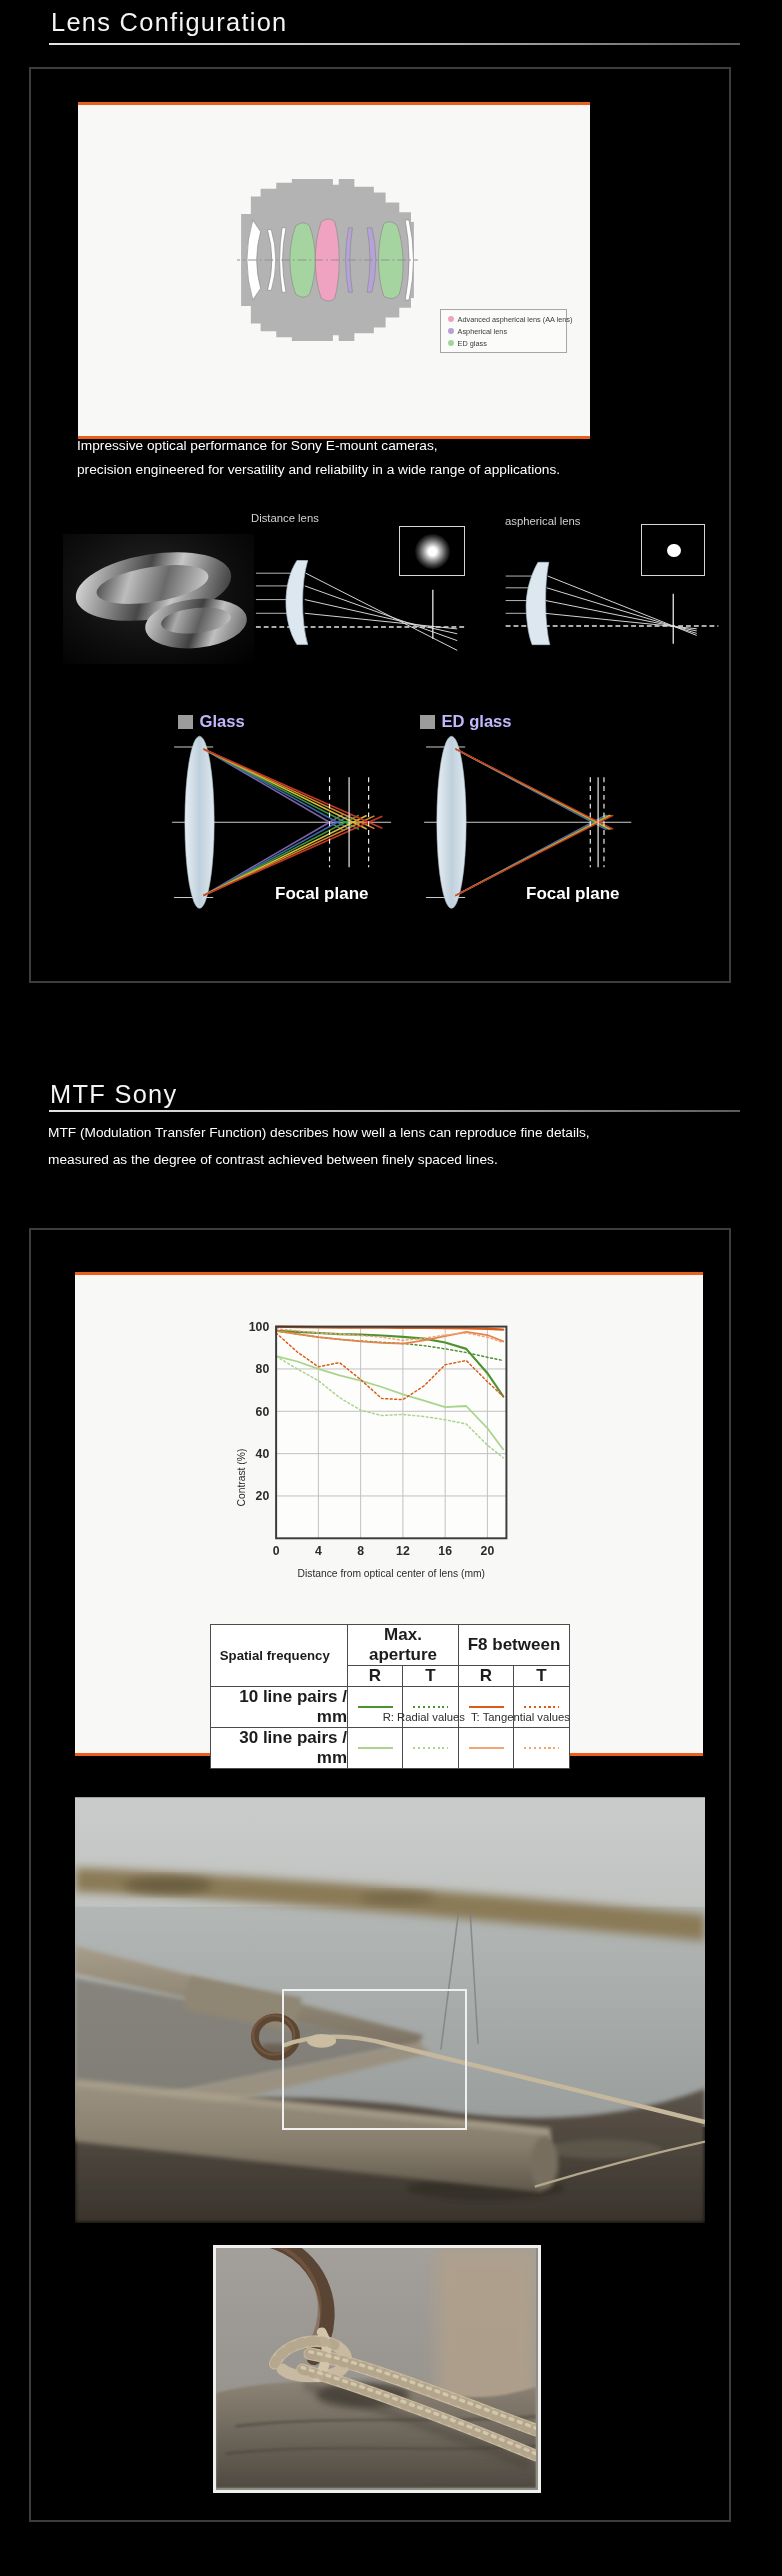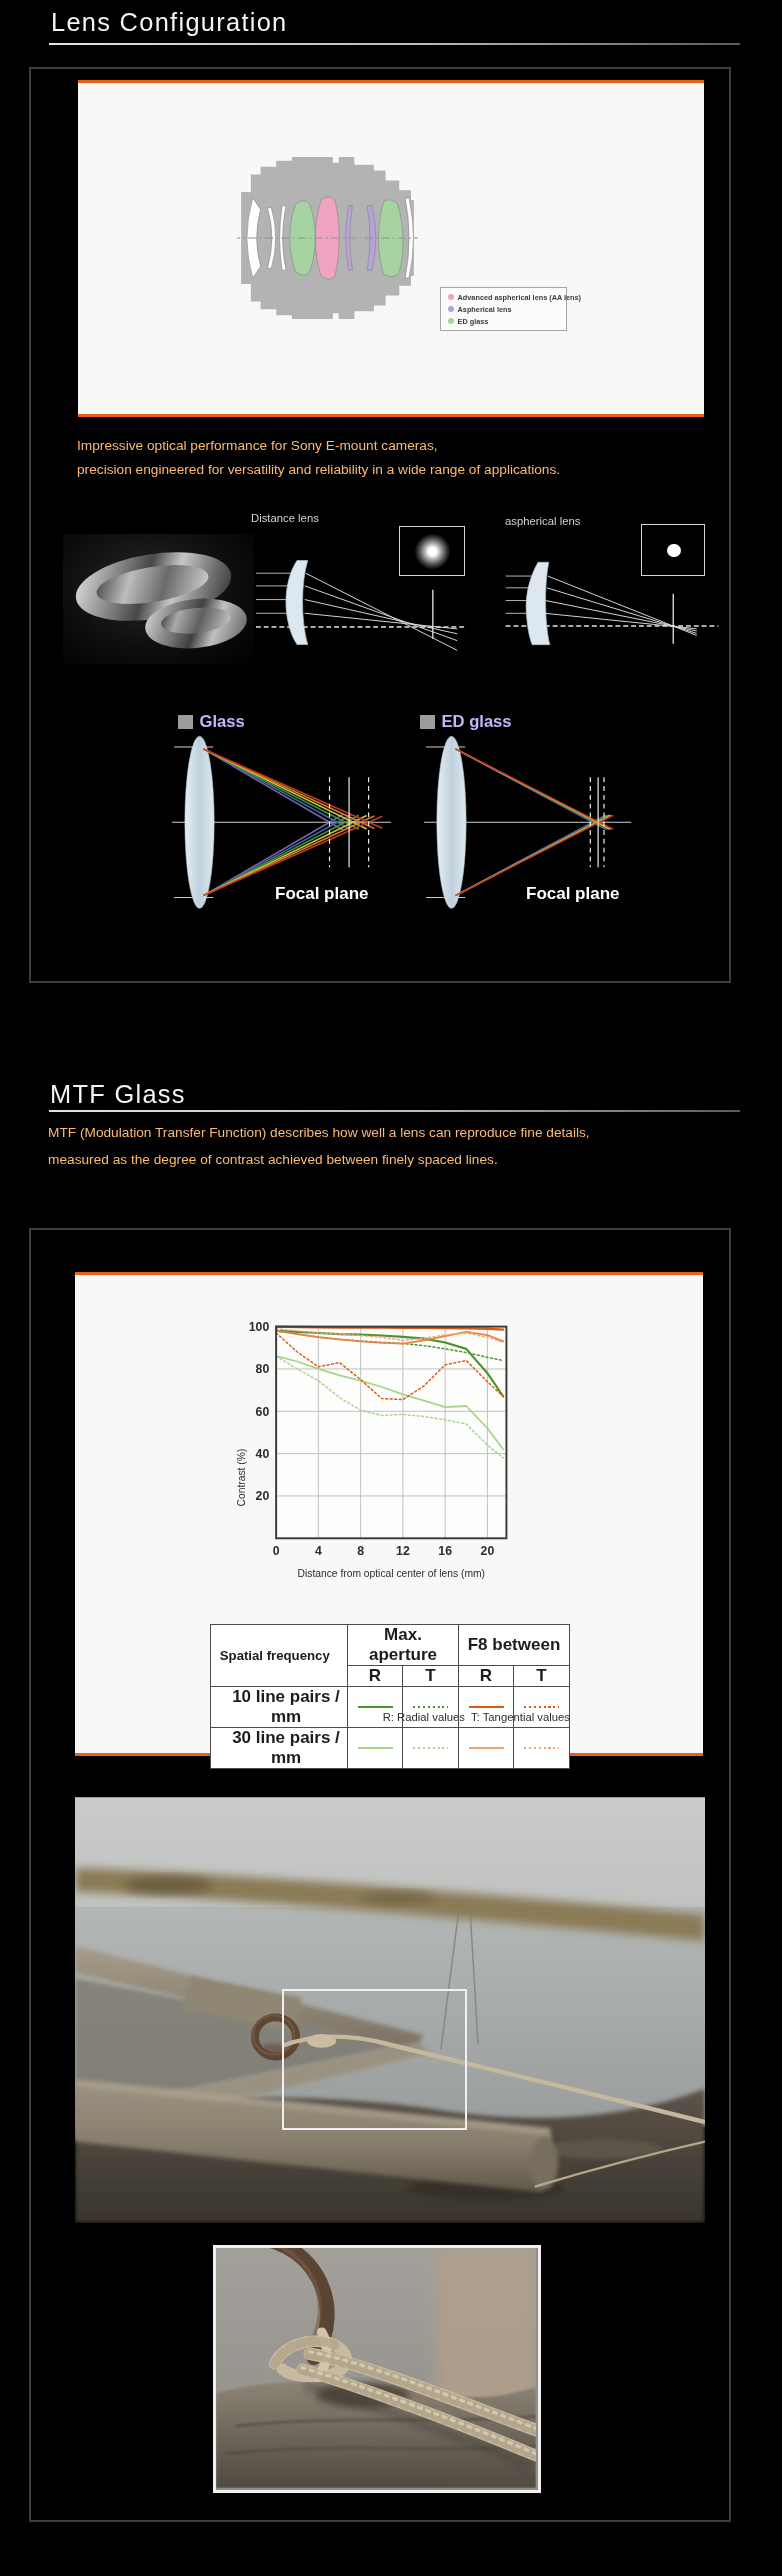--- a/index.html
+++ b/index.html
@@ -8,21 +8,21 @@
         font-family:"Liberation Sans",sans-serif;border-radius:32px;}
   .abs{position:absolute;}
   
   .h1{position:absolute;left:51px;color:#f4f4f4;font-size:25.4px;letter-spacing:1.3px;font-weight:400;}
   .rule{position:absolute;left:49px;width:691px;height:2px;
         background:linear-gradient(90deg,#e3e3e3 0%,#b9b9b9 55%,#5a5a5a 100%);}
   
   .frame{position:absolute;left:29px;width:702px;border:2px solid #3d3d3d;background:#000;}
   .panel{position:absolute;background:#f8f8f6;border-top:3.9px solid #e8611c;border-bottom:3.9px solid #e8611c;}
   
-  .whitetext{position:absolute;color:#fdba74;font-size:13.7px;white-space:nowrap;}
+  .whitetext{position:absolute;color:#ffffff;font-size:13.7px;white-space:nowrap;}
   
   .figlabel{position:absolute;color:#d2d2d2;font-size:11.3px;white-space:nowrap;}
   .glabel{position:absolute;color:#c4b5fd;font-size:16.6px;font-weight:700;white-space:nowrap;display:flex;align-items:center;}
   .glabel .sq{display:inline-block;width:14.7px;height:14.7px;background:#9c9c9c;margin-right:6.8px;}
   .focal{position:absolute;color:#fff;font-size:17px;font-weight:700;white-space:nowrap;}
   
   .lensphoto{position:absolute;background:radial-gradient(ellipse at 45% 40%,#262626 0%,#0d0d0d 60%,#000 100%);overflow:hidden;}
   .lensphoto .el{position:absolute;border-radius:50%;}
   
   .inset{position:absolute;background:#000;border:1px solid #d6d6d6;}
@@ -31,21 +31,21 @@
   .legend{position:absolute;border:1px solid #a6a6a6;background:#fbfbfa;padding:4.9px 6.8px 3.9px 6.8px;
           display:flex;flex-direction:column;gap:2.9px;}
   .lg-row{display:flex;align-items:center;gap:3.9px;}
   .lg-dot{width:5.9px;height:5.9px;border-radius:50%;flex:0 0 auto;}
   .lg-txt{font-size:7.3px;color:#3a3a3a;white-space:nowrap;}
   
   .mtf-table{border-collapse:collapse;background:#fff;}
   .mtf-table th,.mtf-table td{border:1.5px solid #4c4c4c;padding:0;color:#1c1c1c;
           font-size:17px;font-weight:700;text-align:center;height:19.6px;}
   .mtf-table th.sf{font-size:13.2px;text-align:left;padding-left:8.8px;}
-  .mtf-table td.lbl{text-align:center;padding-left:14px;font-weight:700;}
+  .mtf-table td.lbl{text-align:right;padding-left:14px;font-weight:700;}
   .sw{width:35px;height:2.9px;margin:0 auto;}
   .caption{position:absolute;font-size:11.3px;color:#2d2d2d;text-align:right;white-space:pre;}
   
   .tick{font-family:"Liberation Sans",sans-serif;font-size:12.5px;font-weight:600;fill:#2b2b2b;}
   .axl{font-family:"Liberation Sans",sans-serif;font-size:10.5px;fill:#2b2b2b;}
   
   .photo1{position:absolute;overflow:hidden;}
   .photo1 svg{display:block;filter:blur(0.5px);}
   .hl{position:absolute;border:2px solid #f0f0f0;}
   .photo2{position:absolute;border:3.9px solid #f0f0ee;background:#8f8c86;overflow:hidden;}
@@ -53,21 +53,21 @@
 </head>
 <body>
 
 <div class="page">
 
   <div class="h1" style="top:7.8px;">Lens Configuration</div>
   <div class="rule" style="top:43px;"></div>
 
   <section class="frame" style="top:67px;height:916px;">
 
-    <div class="panel" style="left:47px;top:11px;width:626px;height:337px;font-weight:bold;">
+    <div class="panel" style="left:47px;top:33px;width:512px;height:337px;">
 
       <svg class="abs" style="left:159px;top:72px;" width="181" height="166" viewBox="0 0 185 170">
         <polygon fill="#b3b3b3" points="4,38 14,38 14,20 24,20 24,12 40,12 40,6 56,6 56,2 98,2 98,8 104,8 104,2 120,2 120,10 140,10 140,16 152,16 152,26 166,26 166,36 178,36 178,46 181,46 181,124 178,124 178,134 166,134 166,144 152,144 152,154 140,154 140,160 120,160 120,168 104,168 104,162 98,162 98,168 56,168 56,164 40,164 40,158 24,158 24,150 14,150 14,132 4,132"></polygon>
         <g stroke="#8a8a8a" stroke-width="0.7">
           <path d="M16,44 Q4,85 16,126 L24,114 Q16,85 24,56 Z" fill="#ffffff"></path>
           <path d="M31,54 Q40,85 31,116 L35,116 Q44,85 35,54 Z" fill="#ffffff"></path>
           <path d="M50,52 Q43,85 50,118 L46,118 Q41,85 46,52 Z" fill="#ffffff"></path>
           <path d="M60,50 C52,70 52,100 60,120 C66,124 70,124 74,120 C82,100 82,70 74,50 C70,46 66,46 60,50 Z" fill="#a6d4a0"></path>
           <path d="M86,46 C78,68 78,102 86,124 C92,128 96,128 100,124 C106,102 106,68 100,46 C96,42 92,42 86,46 Z" fill="#f0a3c0"></path>
           <path d="M114,52 Q108,85 114,118 L118,118 Q113,85 118,52 Z" fill="#b4a2d8"></path>
@@ -216,21 +216,21 @@
       </g>
       <line x1="180" y1="76" x2="180" y2="168" stroke="#f0f0f0" stroke-width="1.2" stroke-dasharray="5 4"></line>
       <line x1="188" y1="76" x2="188" y2="168" stroke="#f0f0f0" stroke-width="1.2"></line>
       <line x1="194" y1="76" x2="194" y2="168" stroke="#f0f0f0" stroke-width="1.2" stroke-dasharray="5 4"></line>
     </svg>
 
     <div class="focal" style="left:244px;top:815px;">Focal plane</div>
     <div class="focal" style="left:495px;top:815px;">Focal plane</div>
   </section>
 
-  <div class="h1" style="top:1080px;left:50px;">MTF Glass</div>
+  <div class="h1" style="top:1080px;left:50px;">MTF Sony</div>
   <div class="rule" style="top:1110px;"></div>
   <div class="whitetext" style="left:48px;top:1125px;">MTF (Modulation Transfer Function) describes how well a lens can reproduce fine details,</div>
   <div class="whitetext" style="left:48px;top:1152px;">measured as the degree of contrast achieved between finely spaced lines.</div>
 
   <section class="frame" style="top:1228px;height:1294px;">
 
     <div class="panel" style="left:44px;top:42px;width:628px;height:484px;">
       <svg id="mtf-plot" class="abs" style="left:158px;top:33px;" width="294" height="294" viewBox="0 0 300 300">
           <rect x="44" y="19" width="235" height="216" fill="#fdfdfc"></rect>
           <line x1="87.11926605504587" y1="19" x2="87.11926605504587" y2="235" stroke="#bfbfbf" stroke-width="1"></line>

